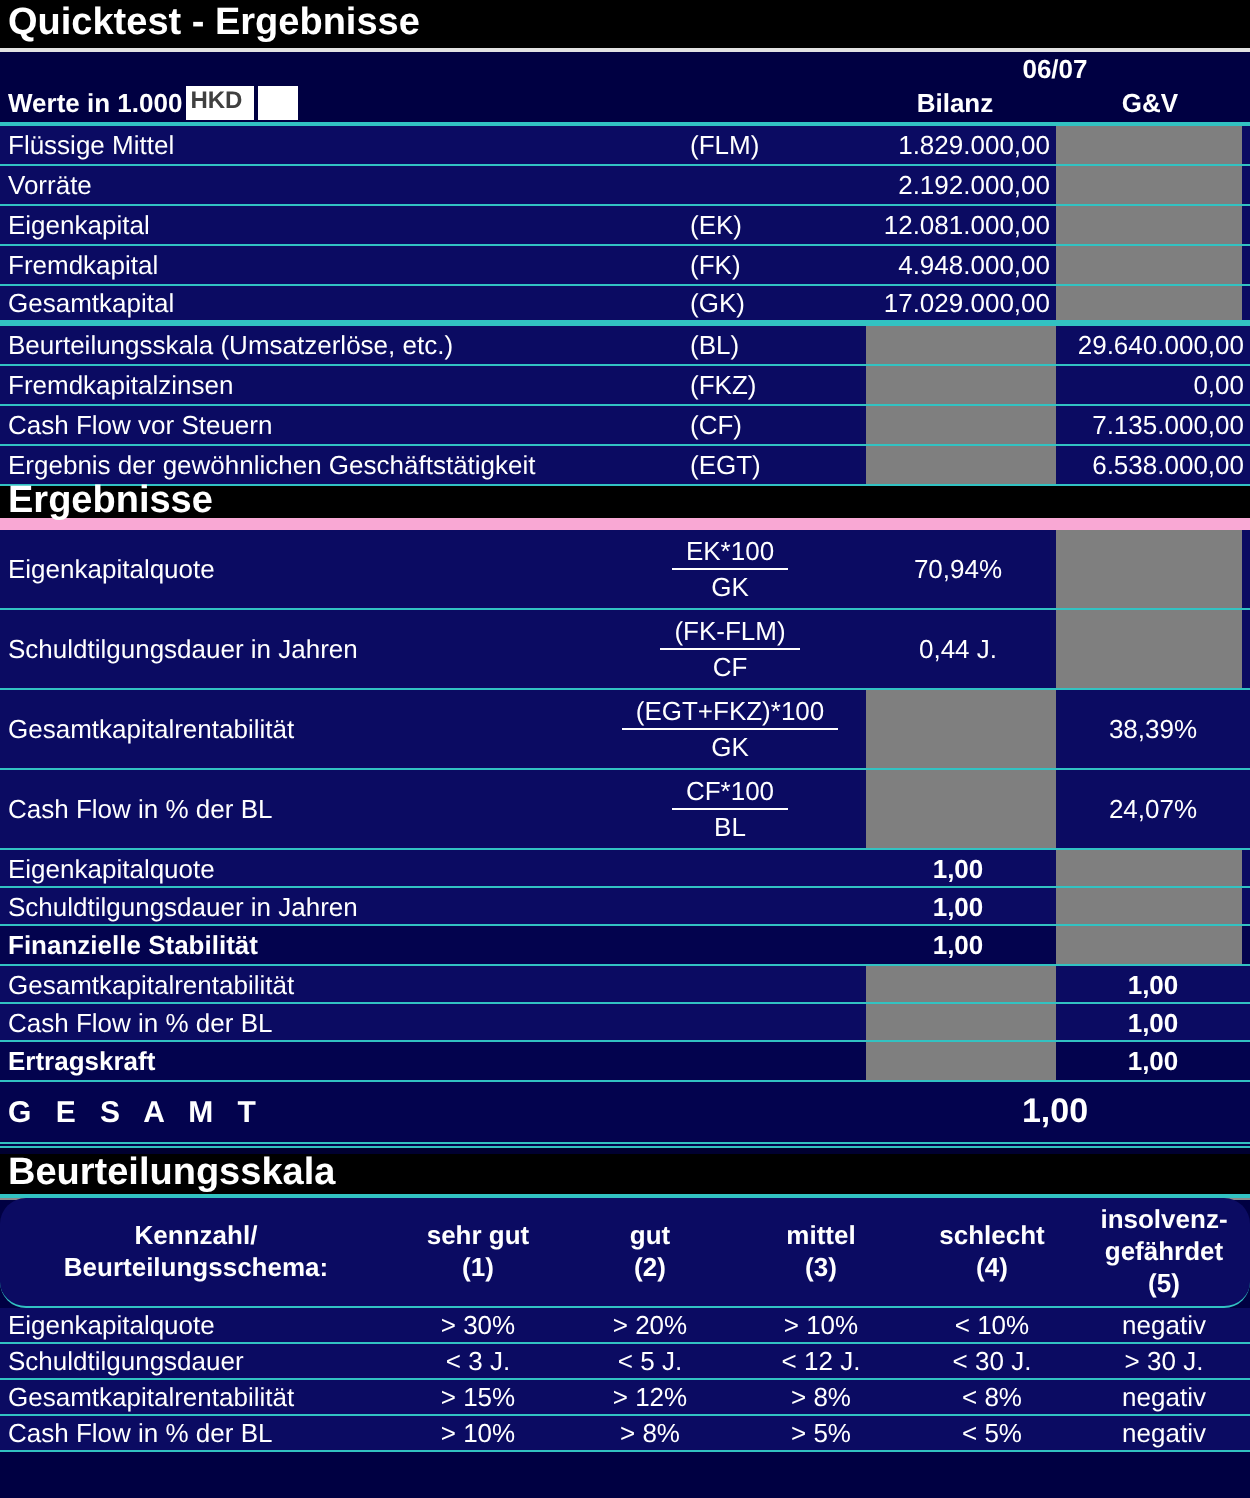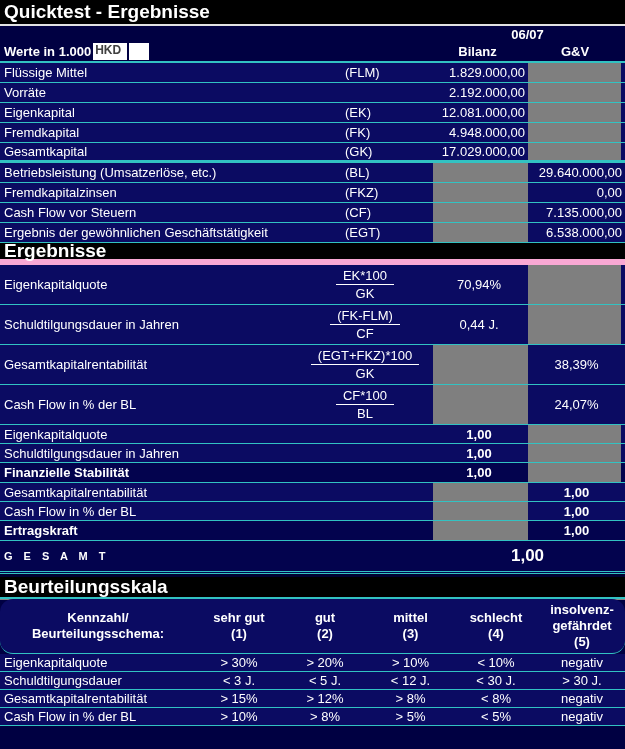--- a/index.html
+++ b/index.html
@@ -52,21 +52,21 @@
   
   .note-row { display:flex; align-items:center; height:19px; background:#0b0b62;
               border-bottom:1px solid #32c2c2; font-size:13px; }
   .note-row.dark { background:#03034e; height:20px;align-items:center; }
   .bold { font-weight:bold; }
   .c-note { justify-content:center; font-weight:bold; padding-right:0; }
 
   
   #gesamt-row { position:relative; height:33px; background:#03034e;
                 border-bottom:3px double #32c2c2; display:flex; align-items:center; }
-  #gesamt-label { font-weight:bold; font-size:11px; letter-spacing:4px; padding-left:4px; }
+  #gesamt-label { font-weight:bold; font-size:15px; letter-spacing:4px; padding-left:4px; }
   #gesamt-value { position:absolute; left:430px; width:195px; text-align:center;
                   font-weight:bold; font-size:17px; }
   #gap1 { height:3px; background:#000030; }
 
   
   #skala-bar { border-bottom:2px solid #32c2c2; box-shadow:0 1px 0 #8a8a8a; }
   #skala-header { display:flex; height:55px; background:#0b0b62;
                   border-bottom:1px solid #32c2c2; font-size:13px; font-weight:bold;border-radius:13px; }
   .skh { display:flex; flex-direction:column; justify-content:center; align-items:center;
          text-align:center; line-height:16px; }
@@ -136,21 +136,21 @@
   <div class="row thickline">
     <div class="c-label">Gesamtkapital</div>
     <div class="c-code">(GK)</div>
     <div class="c-bilanz">17.029.000,00</div>
     <div class="c-gv fill">
         <div class="fill-gray inset-r"></div>
       </div>
   </div>
 
   <div class="row">
-    <div class="c-label">Betriebsleistung (Umsatzerlöse, etc.)</div>
+    <div class="c-label">Beurteilungsskala (Umsatzerlöse, etc.)</div>
     <div class="c-code">(BL)</div>
     <div class="c-bilanz fill">
         <div class="fill-gray inset-l"></div>
       </div>
     <div class="c-gv">29.640.000,00</div>
   </div>
   <div class="row">
     <div class="c-label">Fremdkapitalzinsen</div>
     <div class="c-code">(FKZ)</div>
     <div class="c-bilanz fill">

